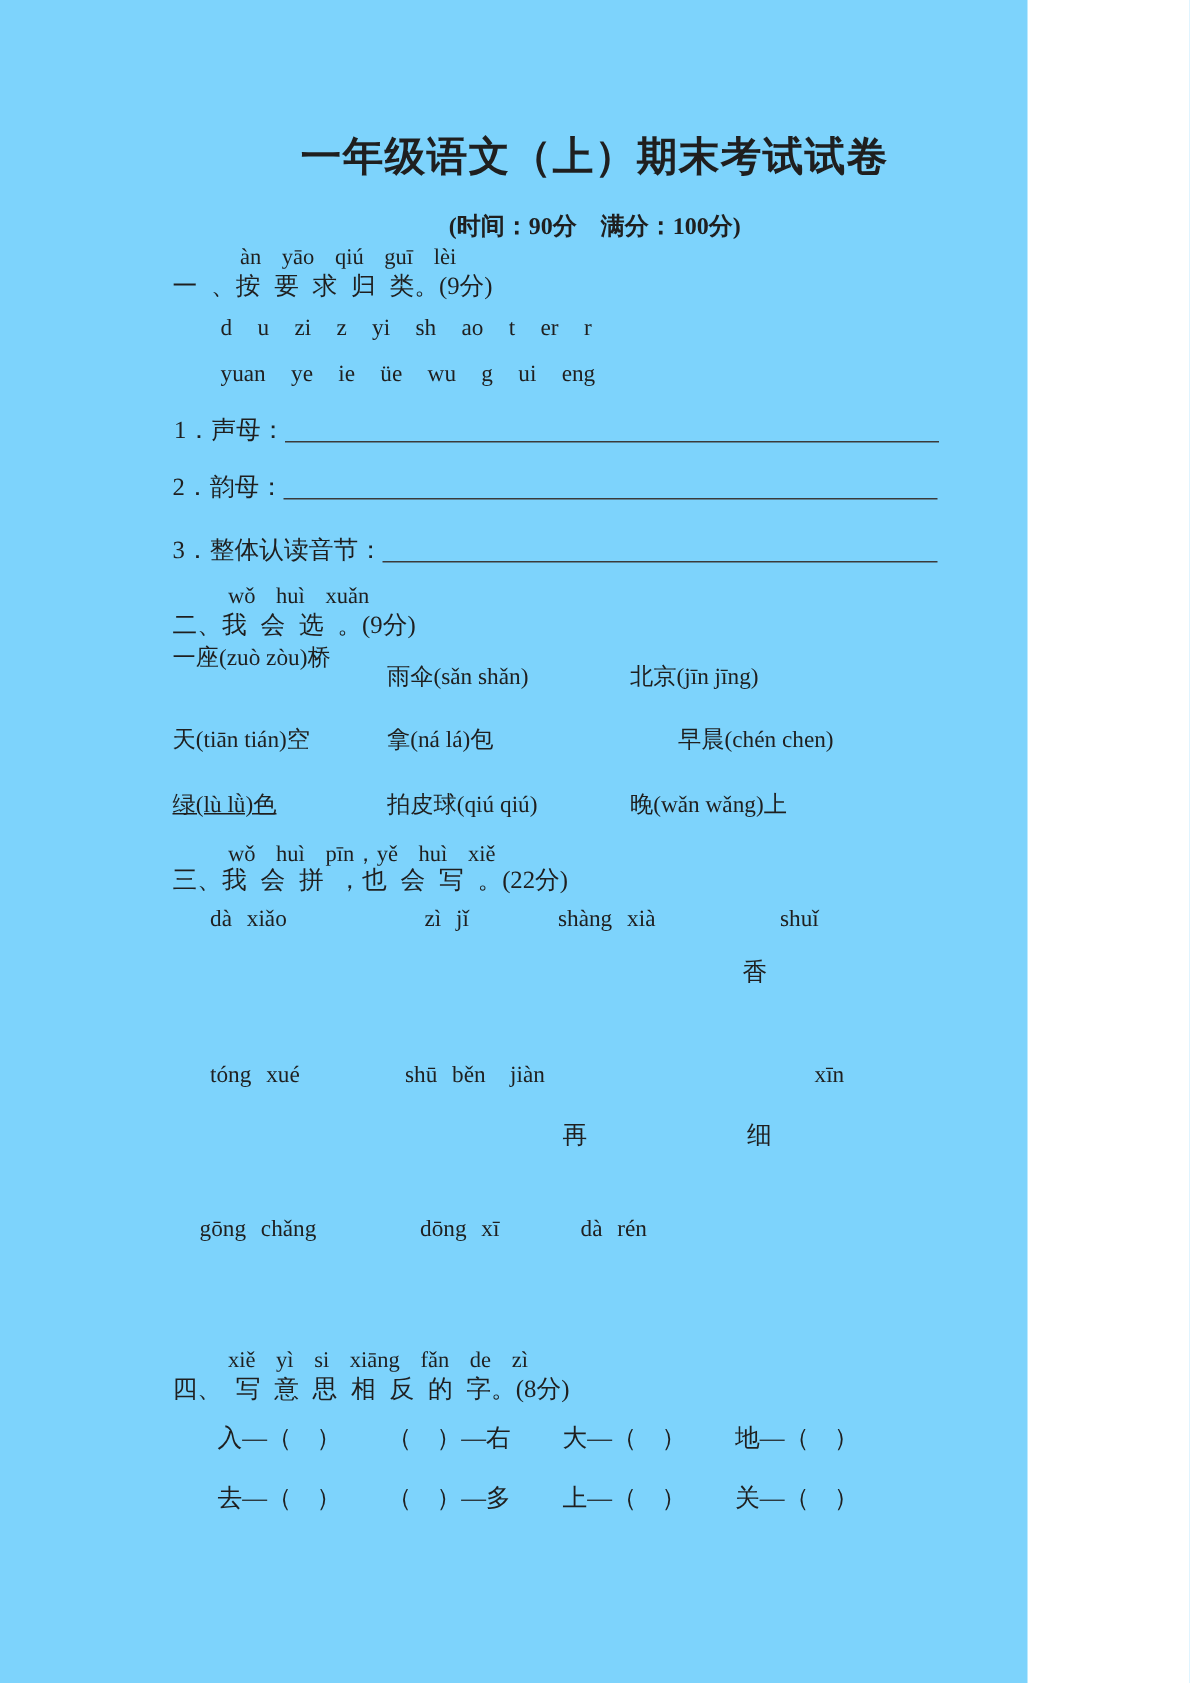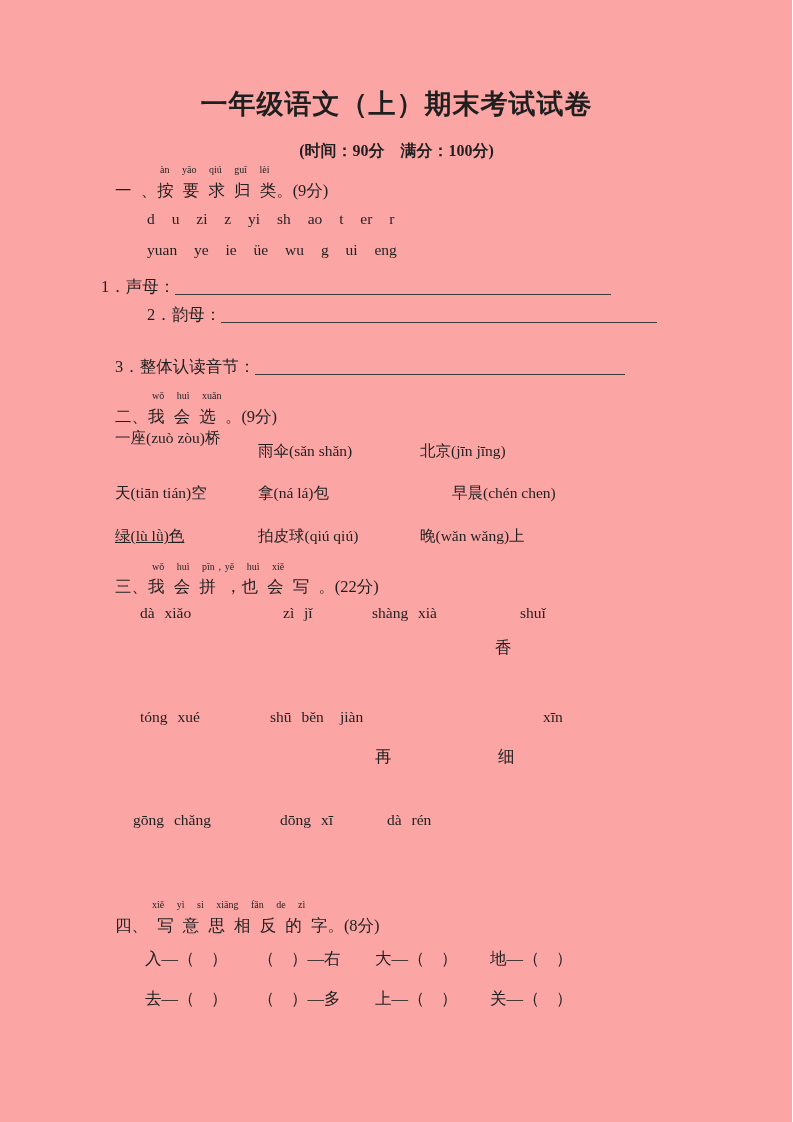--- a/index.html
+++ b/index.html
@@ -1,40 +1,40 @@
 <!DOCTYPE html>
 <html><head>
 <meta charset="utf-8">
 <style>
   * { margin: 0; padding: 0; box-sizing: border-box; }
   html, body { background: #ffffff; }
   body { width: 793px; height: 1122px; }
   .page {
     position: relative;
-    width: 792px;
+    width: 685px;
     height: 1122px;
-    background: #fca5a5;
+    background: #7dd3fc;
     color: #1f1f1f;
     font-family: "Liberation Serif", "DejaVu Serif", serif;
     overflow: hidden;
   }
   .abs { position: absolute; white-space: pre; }
   .title {
     font-size: 27px;
     font-weight: bold;
     text-align: center;
     letter-spacing: 1px;
   }
   .meta {
     font-size: 16px;
     font-weight: bold;
     text-align: center;
   }
   .sec-pinyin {
-    font-size: 10px;
+    font-size: 15px;
     word-spacing: 10px;
   }
   .heading {
     font-size: 16.5px;
     word-spacing: 5px;
   }
   .letters {
     font-size: 15.5px;
     word-spacing: 13px;
   }
@@ -62,25 +62,25 @@
 <div class="page">
 
   <div class="abs title" style="left:0; top:86px; width:793px;">一年级语文（上）期末考试试卷</div>
   <div class="abs meta" style="left:0; top:141px; width:793px;">(时间：90分　满分：100分)</div>
 
   <div class="abs sec-pinyin" style="left:160px; top:164px;">àn yāo qiú guī lèi</div>
   <div class="abs heading" style="left:115px; top:180px;">一 、按 要 求 归 类。(9分)</div>
   <div class="abs letters" style="left:147px; top:210px;">d u zi z yi sh ao t er r</div>
   <div class="abs letters" style="left:147px; top:241px;">yuan ye ie üe wu g ui eng</div>
 
-  <div class="abs blank-row" style="left:101px; top:276px;text-align:center;">
+  <div class="abs blank-row" style="left:116px; top:276px;text-align:center;">
     <span class="blank-label">1．声母：</span>
     <span class="blank-line" style="width:436px;"></span>
   </div>
-  <div class="abs blank-row" style="left:115px; top:304px;margin-left:32px;">
+  <div class="abs blank-row" style="left:115px; top:314px;">
     <span class="blank-label">2．韵母：</span>
     <span class="blank-line" style="width:436px;"></span>
   </div>
   <div class="abs blank-row" style="left:115px; top:356px;">
     <span class="blank-label">3．整体认读音节：</span>
     <span class="blank-line" style="width:370px;"></span>
   </div>
 
   <div class="abs sec-pinyin" style="left:152px; top:390px;">wǒ huì xuǎn</div>
   <div class="abs heading" style="left:115px; top:406px;">二、我 会 选 。(9分)</div>

